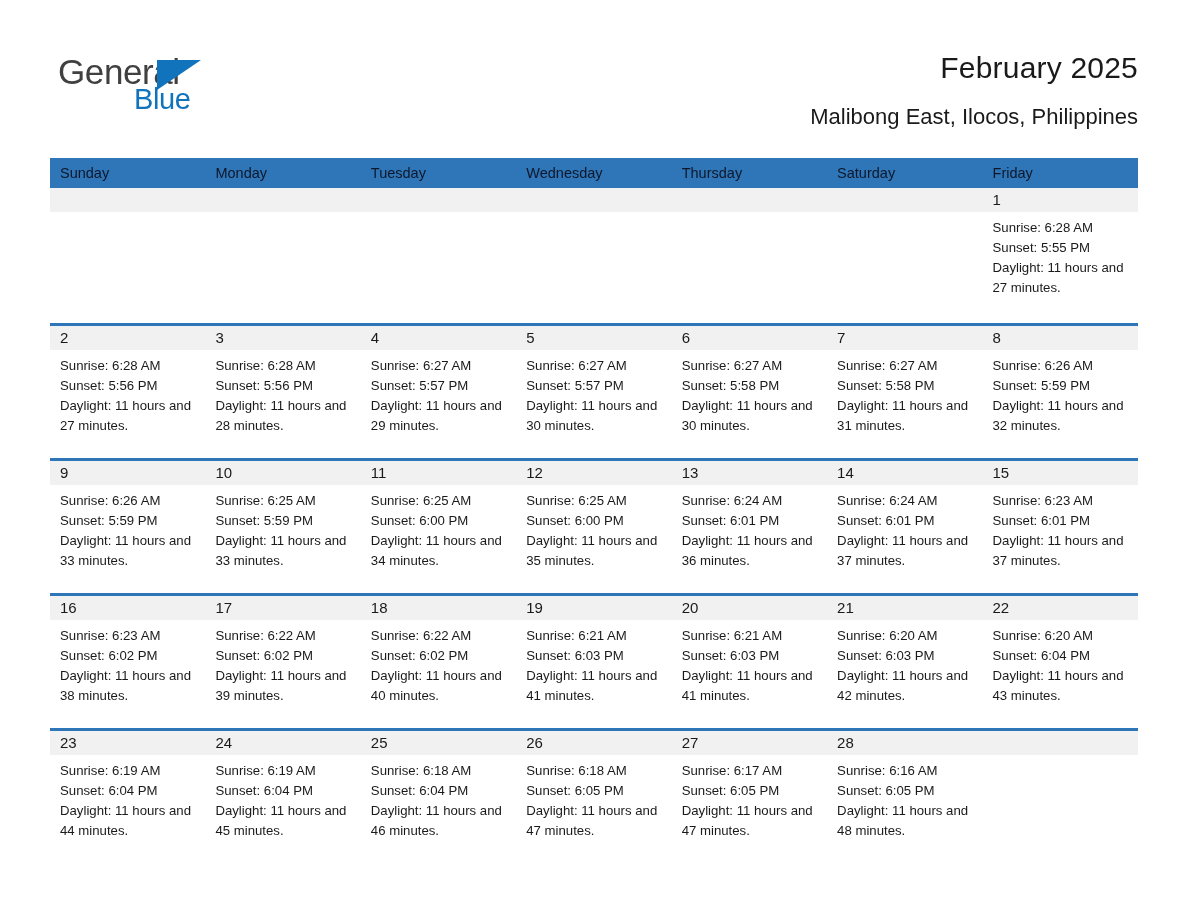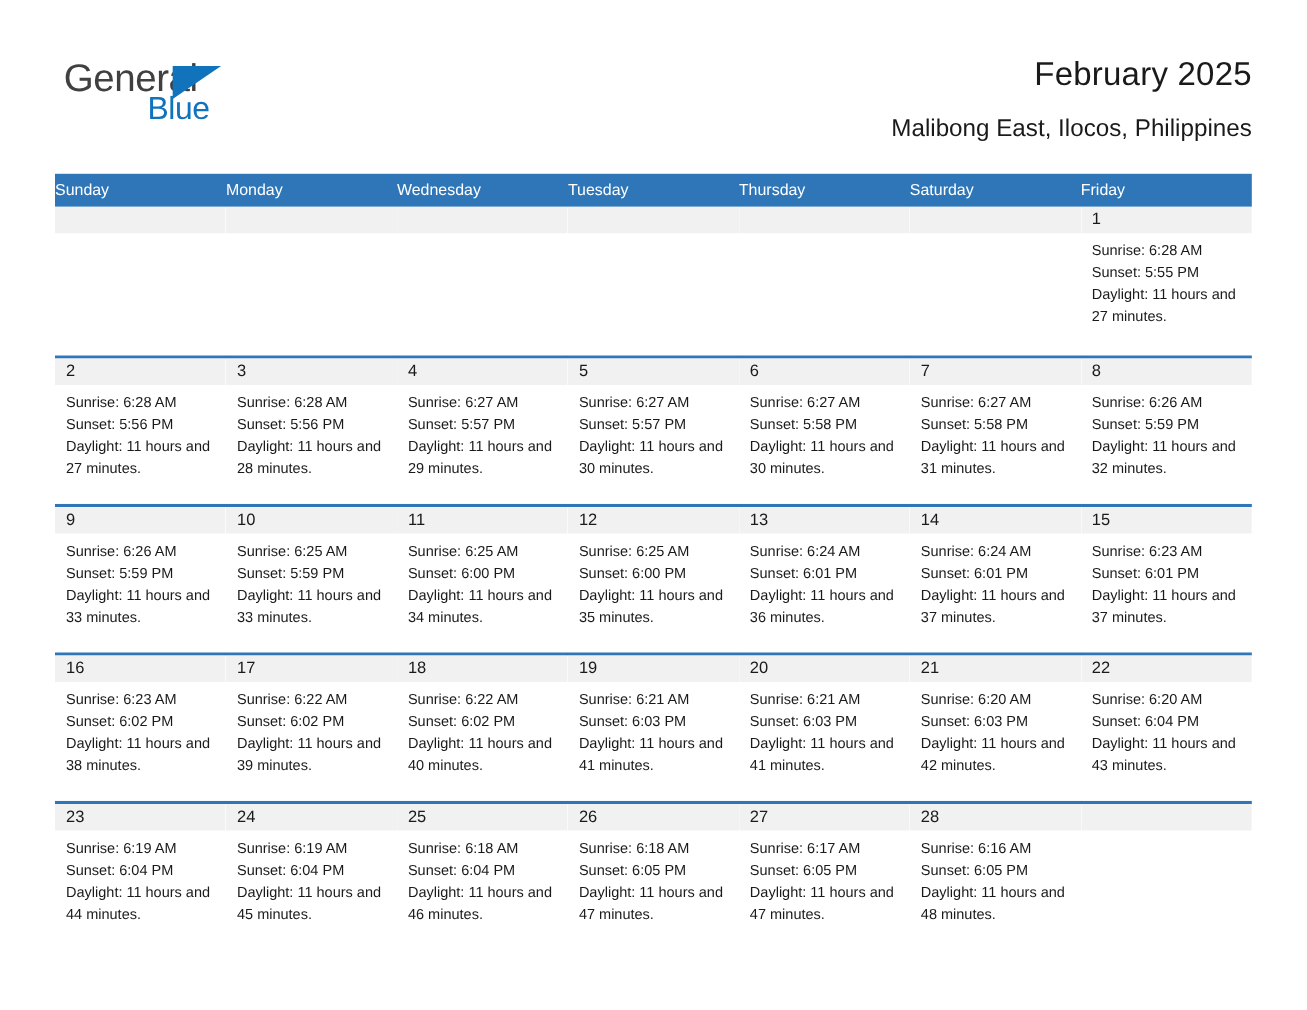--- a/index.html
+++ b/index.html
@@ -78,23 +78,24 @@
     left: 50px; top: 158px;
     width: 1088px;
   }
   .cal-head {
     display: flex;
     background: #2e76b8;
     height: 30px;
   }
   .cal-head .hcell {
     flex: 1 1 0;
-    color: #ffffff;
+    color: #0f172a;
     font-size: 14.5px;
     line-height: 30px;
+    padding-left: 10px;
     white-space: nowrap;
     overflow: hidden;
   }
   .week-row {
     display: flex;
     height: 135px;
     border-top: 3px solid #2e76b8;
   }
   .week-row:first-of-type { border-top: none; }
   .day-cell {
@@ -138,22 +139,22 @@
       <div class="month-title">February 2025</div>
       <div class="location-sub">Malibong East, Ilocos, Philippines</div>
     </div>
 
   </div>
 
   <div class="calendar">
     <div class="cal-head">
       <div class="hcell">Sunday</div>
       <div class="hcell">Monday</div>
+      <div class="hcell">Tuesday</div>
       <div class="hcell">Wednesday</div>
-      <div class="hcell">Tuesday</div>
       <div class="hcell">Thursday</div>
       <div class="hcell">Saturday</div>
       <div class="hcell">Friday</div>
     </div>
     <div id="weeks-container">
         <div class="week-row">
           <div class="day-cell empty">
             <div class="day-num-band"></div>
           </div>
           <div class="day-cell empty">

